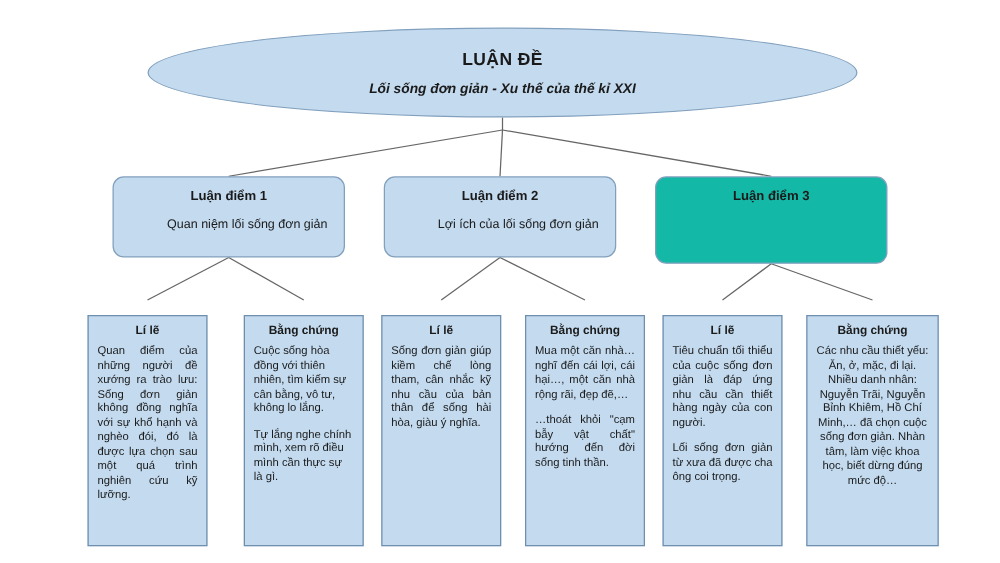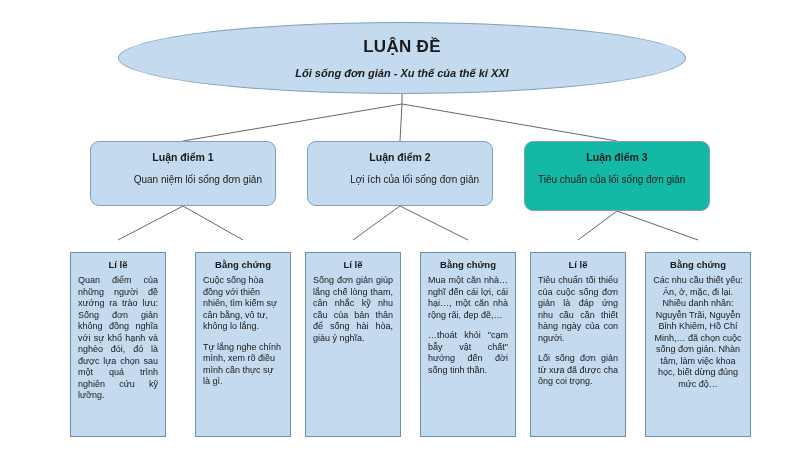--- a/index.html
+++ b/index.html
@@ -38,21 +38,21 @@
     background: #c3daef;
     border: 1px solid #82a0bd;
     border-radius: 50% / 50%;
     display: flex;
     flex-direction: column;
     align-items: center;
     justify-content: center;
     box-sizing: border-box;
   }
   .thesis-title {
-    font-size: 17px;
+    font-size: 14px;
     font-weight: bold;
     letter-spacing: .3px;
     margin-bottom: 10px;
   }
   .thesis-sub {
     font-size: 11px;
     font-weight: bold;
     font-style: italic;
   }
 
@@ -151,42 +151,41 @@
     <div class="claim-sub center">Quan niệm lối sống đơn giản</div>
   </div>
 
   <div class="claim" id="claim2" style="background: rgb(195, 218, 239);">
     <div class="claim-title">Luận điểm 2</div>
     <div class="claim-sub center">Lợi ích của lối sống đơn giản</div>
   </div>
 
   <div class="claim" id="claim3" style="background: #14b8a6;">
     <div class="claim-title">Luận điểm 3</div>
-    <div class="claim-sub left">Tiêu chuẩn của lối sống đơn giản</div>
   </div>
 
   <div class="leaf" id="leaf1" style="background: rgb(195, 218, 239);">
     <div class="leaf-title">Lí lẽ</div>
     <div class="leaf-body just">
         <p>Quan điểm của những người đề xướng ra trào lưu: Sống đơn giản không đồng nghĩa với sự khổ hạnh và nghèo đói, đó là được lựa chọn sau một quá trình nghiên cứu kỹ lưỡng.</p>
       </div>
   </div>
 
   <div class="leaf" id="leaf2" style="background: rgb(195, 218, 239);">
     <div class="leaf-title">Bằng chứng</div>
     <div class="leaf-body left">
         <p>Cuộc sống hòa đồng với thiên nhiên, tìm kiếm sự cân bằng, vô tư, không lo lắng.</p>
         <p>Tự lắng nghe chính mình, xem rõ điều mình cần thực sự là gì.</p>
       </div>
   </div>
 
   <div class="leaf" id="leaf3" style="background: rgb(195, 218, 239);">
     <div class="leaf-title">Lí lẽ</div>
     <div class="leaf-body just">
-        <p>Sống đơn giản giúp lắng chế lòng tham, cân nhắc kỹ nhu cầu của bản thân để sống hài hòa, giàu ý nghĩa.</p>
+        <p>Sống đơn giản giúp kiềm chế lòng tham, cân nhắc kỹ nhu cầu của bản thân để sống hài hòa, giàu ý nghĩa.</p>
       </div>
   </div>
 
   <div class="leaf" id="leaf4" style="background: rgb(195, 218, 239);">
     <div class="leaf-title">Bằng chứng</div>
     <div class="leaf-body just">
         <p>Mua một căn nhà… nghĩ đến cái lợi, cái hại…, một căn nhà rộng rãi, đẹp đẽ,…</p>
         <p>…thoát khỏi "cạm bẫy vật chất" hướng đến đời sống tinh thần.</p>
       </div>
   </div>

